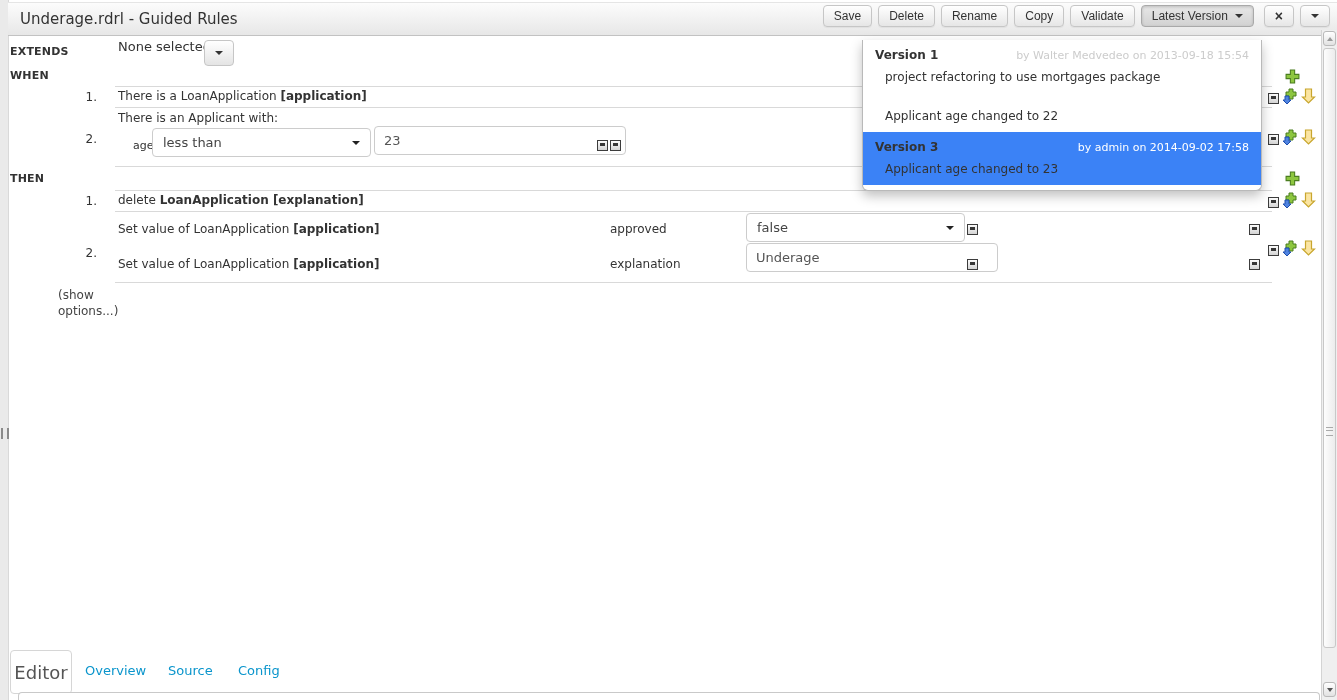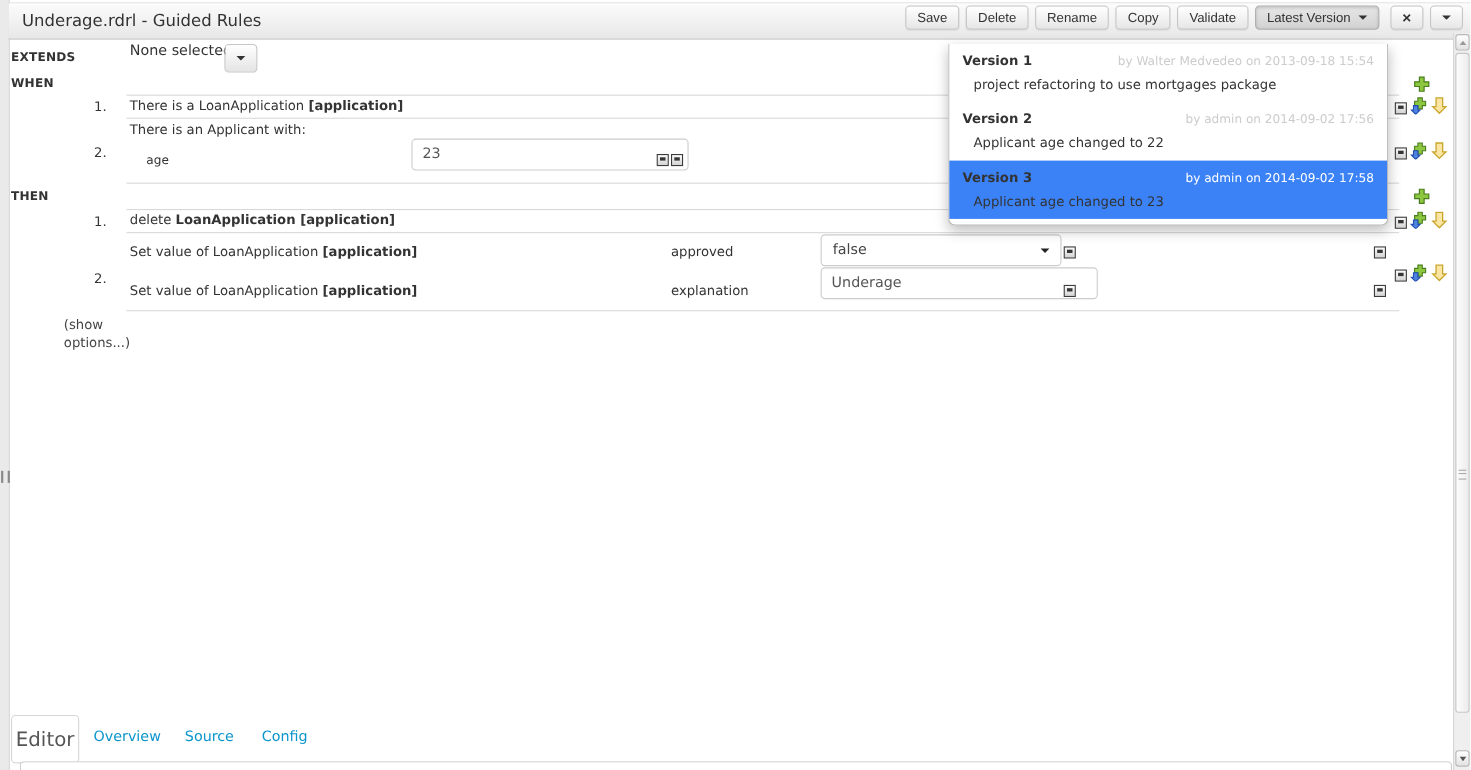--- a/index.html
+++ b/index.html
@@ -120,30 +120,34 @@
   <div class="section-label" style="top:69px;">WHEN</div>
   <div class="hline" style="top:86px;"></div>
 
   <div class="rownum" style="top:90px;">1.</div>
   <div class="rowtext" style="left:118px;top:89px;"><span>There is a LoanApplication </span><span class="bold">[application]</span></div>
   <div class="hline" style="top:107px;"></div>
 
   <div class="rowtext" style="left:118px;top:111px;">There is an Applicant with:</div>
   <div class="rownum" style="top:132px;">2.</div>
   <div class="rowtext small-label" style="left:133px;top:139px;">age</div>
+  <div class="select-box" style="left:152px;top:128px;">
+    <span>less than</span>
+    <span class="caret"></span>
+  </div>
   <input class="text-input" style="left: 374px; top: 126px;" value="23">
   <span class="sq" style="left:597px;top:140px;"></span>
   <span class="sq" style="left:610px;top:140px;"></span>
   <div class="hline" style="top:166px;"></div>
 
   <div class="section-label" style="top:172px;">THEN</div>
   <div class="hline" style="top:190px;"></div>
 
   <div class="rownum" style="top:194px;">1.</div>
-  <div class="rowtext" style="left:118px;top:193px;"><span>delete </span><span class="bold">LoanApplication [application]</span></div>
+  <div class="rowtext" style="left:118px;top:193px;"><span>delete </span><span class="bold">LoanApplication [explanation]</span></div>
   <div class="hline" style="top:211px;"></div>
 
   <div class="rowtext" style="left:118px;top:222px;"><span>Set value of LoanApplication </span><span class="bold">[application]</span></div>
   <div class="rowtext" style="left:610px;top:222px;">approved</div>
   <div class="select-box" style="left:746px;top:213px;">
     <span>false</span>
     <span class="caret"></span>
   </div>
   <span class="sq" style="left:967px;top:224px;"></span>
   <span class="sq" style="left:1249px;top:224px;"></span>
@@ -227,24 +231,20 @@
 
   <div class="popup">
     <div class="v-item">
       <div class="v-head">
         <span class="v-name">Version 1</span>
         <span class="v-meta">by Walter Medvedeo on 2013-09-18 15:54</span>
       </div>
       <div class="v-comment">project refactoring to use mortgages package</div>
     </div>
     <div class="v-item">
-      <div class="v-head">
-        <span class="v-name">Version 2</span>
-        <span class="v-meta">by admin on 2014-09-02 17:56</span>
-      </div>
       <div class="v-comment">Applicant age changed to 22</div>
     </div>
     <div class="v-item selected">
       <div class="v-head">
         <span class="v-name">Version 3</span>
         <span class="v-meta">by admin on 2014-09-02 17:58</span>
       </div>
       <div class="v-comment">Applicant age changed to 23</div>
     </div>
   </div>

